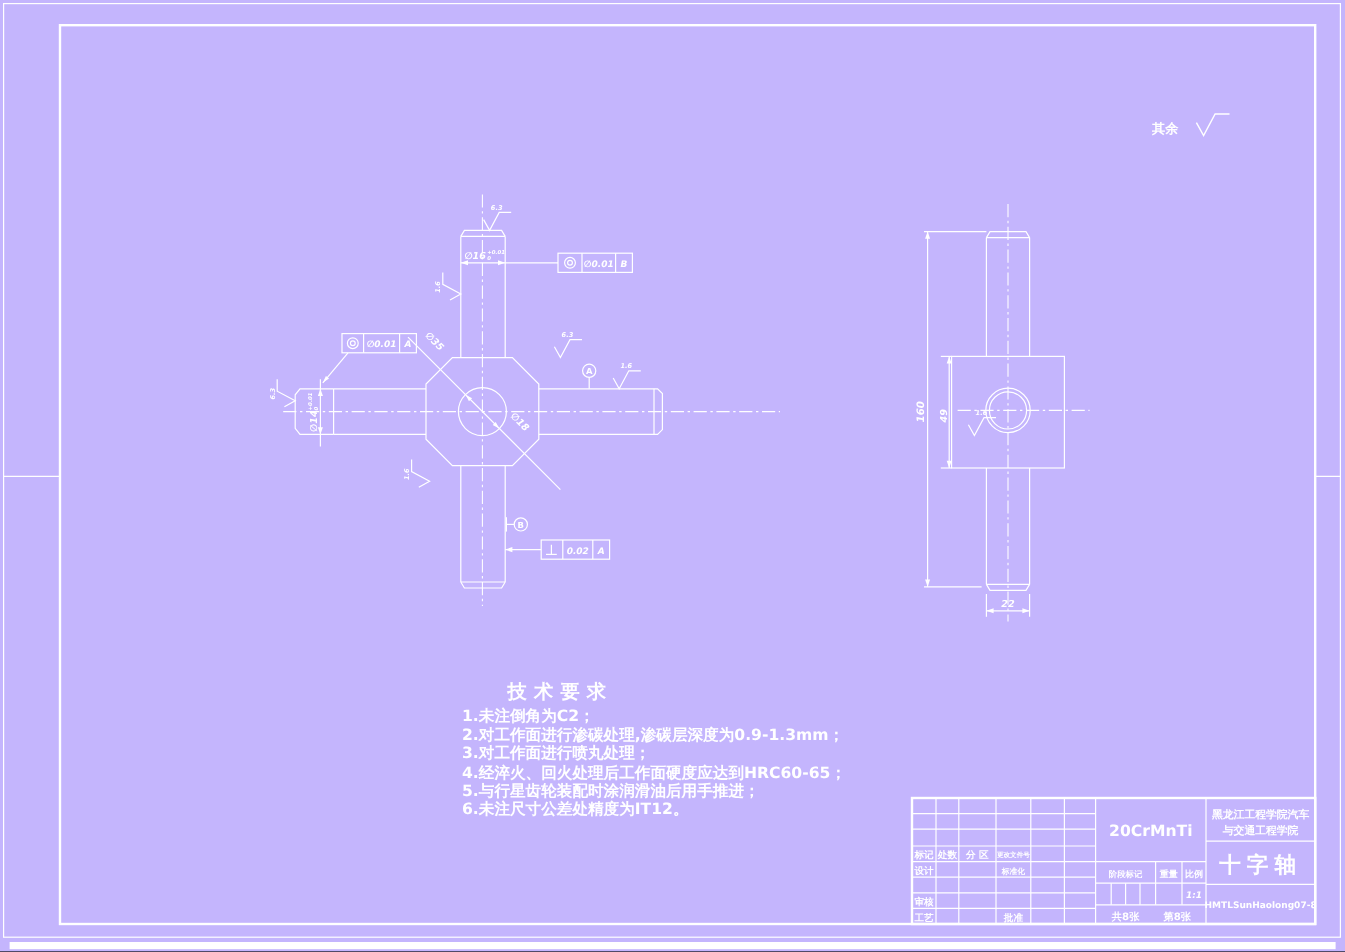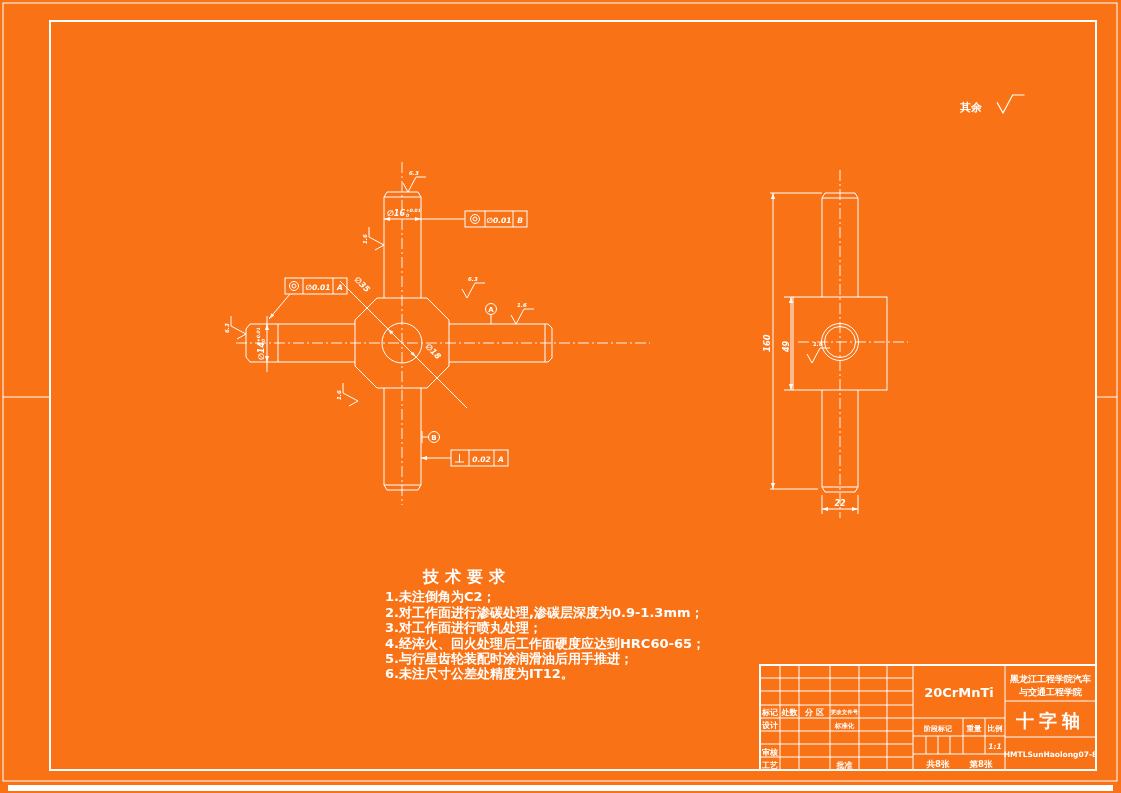--- a/index.html
+++ b/index.html
@@ -1,16 +1,16 @@
 <!DOCTYPE html>
 <html><head>
 <meta charset="utf-8">
 <style>
   html,body{margin:0;padding:0;background:#000;}
-  .canvas{position:relative;width:1121px;height:793px;background:#f97316;overflow:hidden;}
+  .canvas{position:relative;width:1121px;height:793px;background:#c4b5fd;overflow:hidden;}
   svg{position:absolute;left:0;top:0;}
   svg .ln{stroke:#fff;fill:none;stroke-width:1;}
   svg .thick{stroke-width:2;}
   svg .cl{stroke:#fff;fill:none;stroke-width:0.9;stroke-dasharray:11 3 2 3;}
   svg .ar{fill:#fff;stroke:none;}
   svg text{fill:#fff;stroke:none;font-family:"DejaVu Sans",sans-serif;font-weight:bold;}
   svg text.dim{font-style:italic;}
 </style>
 </head>
 <body>

